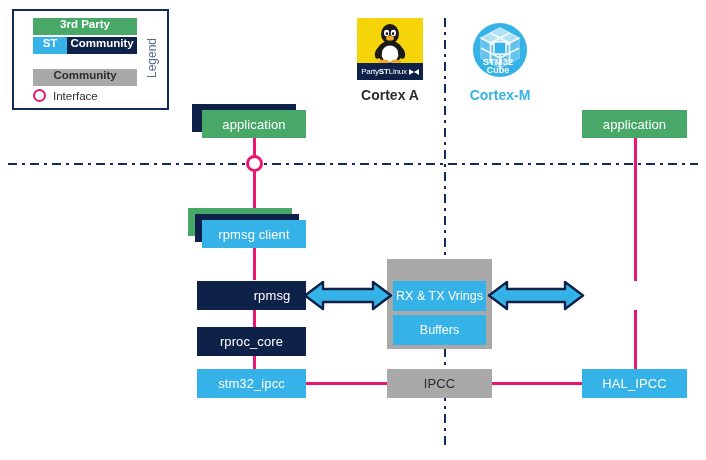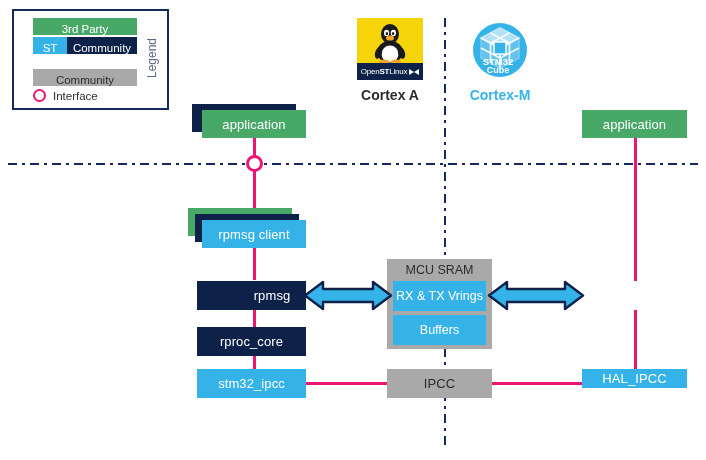--- a/index.html
+++ b/index.html
@@ -42,24 +42,25 @@
     left: 12px; top: 9px;
     width: 153px; height: 97px;
     border: 2px solid #122a5e;
     background: #ffffff;
     z-index: 20;
   }
   .lg-chip {
     position: absolute;
     box-sizing: border-box;
     display: flex;
-    align-items: flex-end;
+    align-items: flex-start;
     justify-content: center;
     font-size: 11.5px;
     color: #ffffff;
+    font-weight: bold;
   }
   #lg-third  { left: 19px; top: 7px;  width: 104px; height: 17px; background:#48a868; }
   #lg-st     { left: 19px; top: 26px; width: 34px;  height: 17px; background:#35b3e8; }
   #lg-comm   { left: 53px; top: 26px; width: 70px;  height: 17px; background:#0d2149; }
   #lg-hw     { left: 19px; top: 58px; width: 104px; height: 17px; background:#a9a9a9; color:#2c2c2c; }
   #lg-legend-label {
     position: absolute;
     right: 2px; top: 0; height: 93px; width: 26px;
     display: flex; align-items: center; justify-content: center;
     font-size: 12px; color: #5a6a85;
@@ -219,21 +220,21 @@
       <ellipse cx="22.4" cy="11" rx="2.6" ry="3.3" fill="#ffffff"></ellipse>
       <ellipse cx="15.9" cy="11.6" rx="1.2" ry="1.7" fill="#1a1a1a"></ellipse>
       <ellipse cx="22.1" cy="11.6" rx="1.2" ry="1.7" fill="#1a1a1a"></ellipse>
       <ellipse cx="19" cy="16" rx="4" ry="2.6" fill="#f5a623"></ellipse>
       <ellipse cx="7.5" cy="31" rx="3.4" ry="6" fill="#1a1a1a" transform="rotate(18 7.5 31)"></ellipse>
       <ellipse cx="30.5" cy="31" rx="3.4" ry="6" fill="#1a1a1a" transform="rotate(-18 30.5 31)"></ellipse>
       <ellipse cx="13" cy="40" rx="5" ry="2.4" fill="#f5a623"></ellipse>
       <ellipse cx="25" cy="40" rx="5" ry="2.4" fill="#f5a623"></ellipse>
     </svg>
     <div class="band">
-      <span>Open</span>
+      <span>Party</span>
         <b>ST</b>
         <span>Linux</span>
       <svg width="10" height="8" viewBox="0 0 10 8" style="margin-left:2px">
         <path d="M0 1 L5 4 L0 7 Z M10 1 L5 4 L10 7 Z" fill="#ffffff"></path>
       </svg>
     </div>
   </div>
   <div id="cortexa-label">Cortex A</div>
 
   <svg id="cube-logo" viewBox="0 0 62 62">
@@ -290,39 +291,38 @@
 
   <div class="box navy" style="left:197px; top:327px; width:109px; height:29px;">
     <span>rproc_core</span>
   </div>
 
   <div class="box blue" style="left:197px; top:369px; width:109px; height:29px;">
     <span>stm32_ipcc</span>
   </div>
 
   <div id="mcu-sram">
-    <div id="mcu-sram-title">MCU SRAM</div>
     <div id="vrings-box">
       <span>RX &amp; TX Vrings</span>
     </div>
     <div id="buffers-box">
       <span>Buffers</span>
     </div>
   </div>
 
   <div class="box gray" style="left:387px; top:369px; width:105px; height:29px;">
     <span>IPCC</span>
   </div>
 
   <div class="box green" style="left:582px; top:110px; width:105px; height:28px;">
     <span>application</span>
   </div>
 
 
-  <div class="box blue" style="left:582px; top:369px; width:105px; height:19px;justify-content:center;">
+  <div class="box blue" style="left:582px; top:369px; width:105px; height:29px;justify-content:center;">
     <span>HAL_IPCC</span>
   </div>
 
   <svg class="arrow" style="left:303px; top:279px;" width="90" height="33" viewBox="0 0 90 33">
     <path d="M2 16.5 L20 3 L20 10 L70 10 L70 3 L88 16.5 L70 30 L70 23 L20 23 L20 30 Z" fill="#35b3e8" stroke="#0d2149" stroke-width="2.4" stroke-linejoin="round"></path>
   </svg>
 
   <svg class="arrow" style="left:487px; top:279px;" width="98" height="33" viewBox="0 0 98 33">
     <path d="M2 16.5 L20 3 L20 10 L78 10 L78 3 L96 16.5 L78 30 L78 23 L20 23 L20 30 Z" fill="#35b3e8" stroke="#0d2149" stroke-width="2.4" stroke-linejoin="round"></path>
   </svg>

